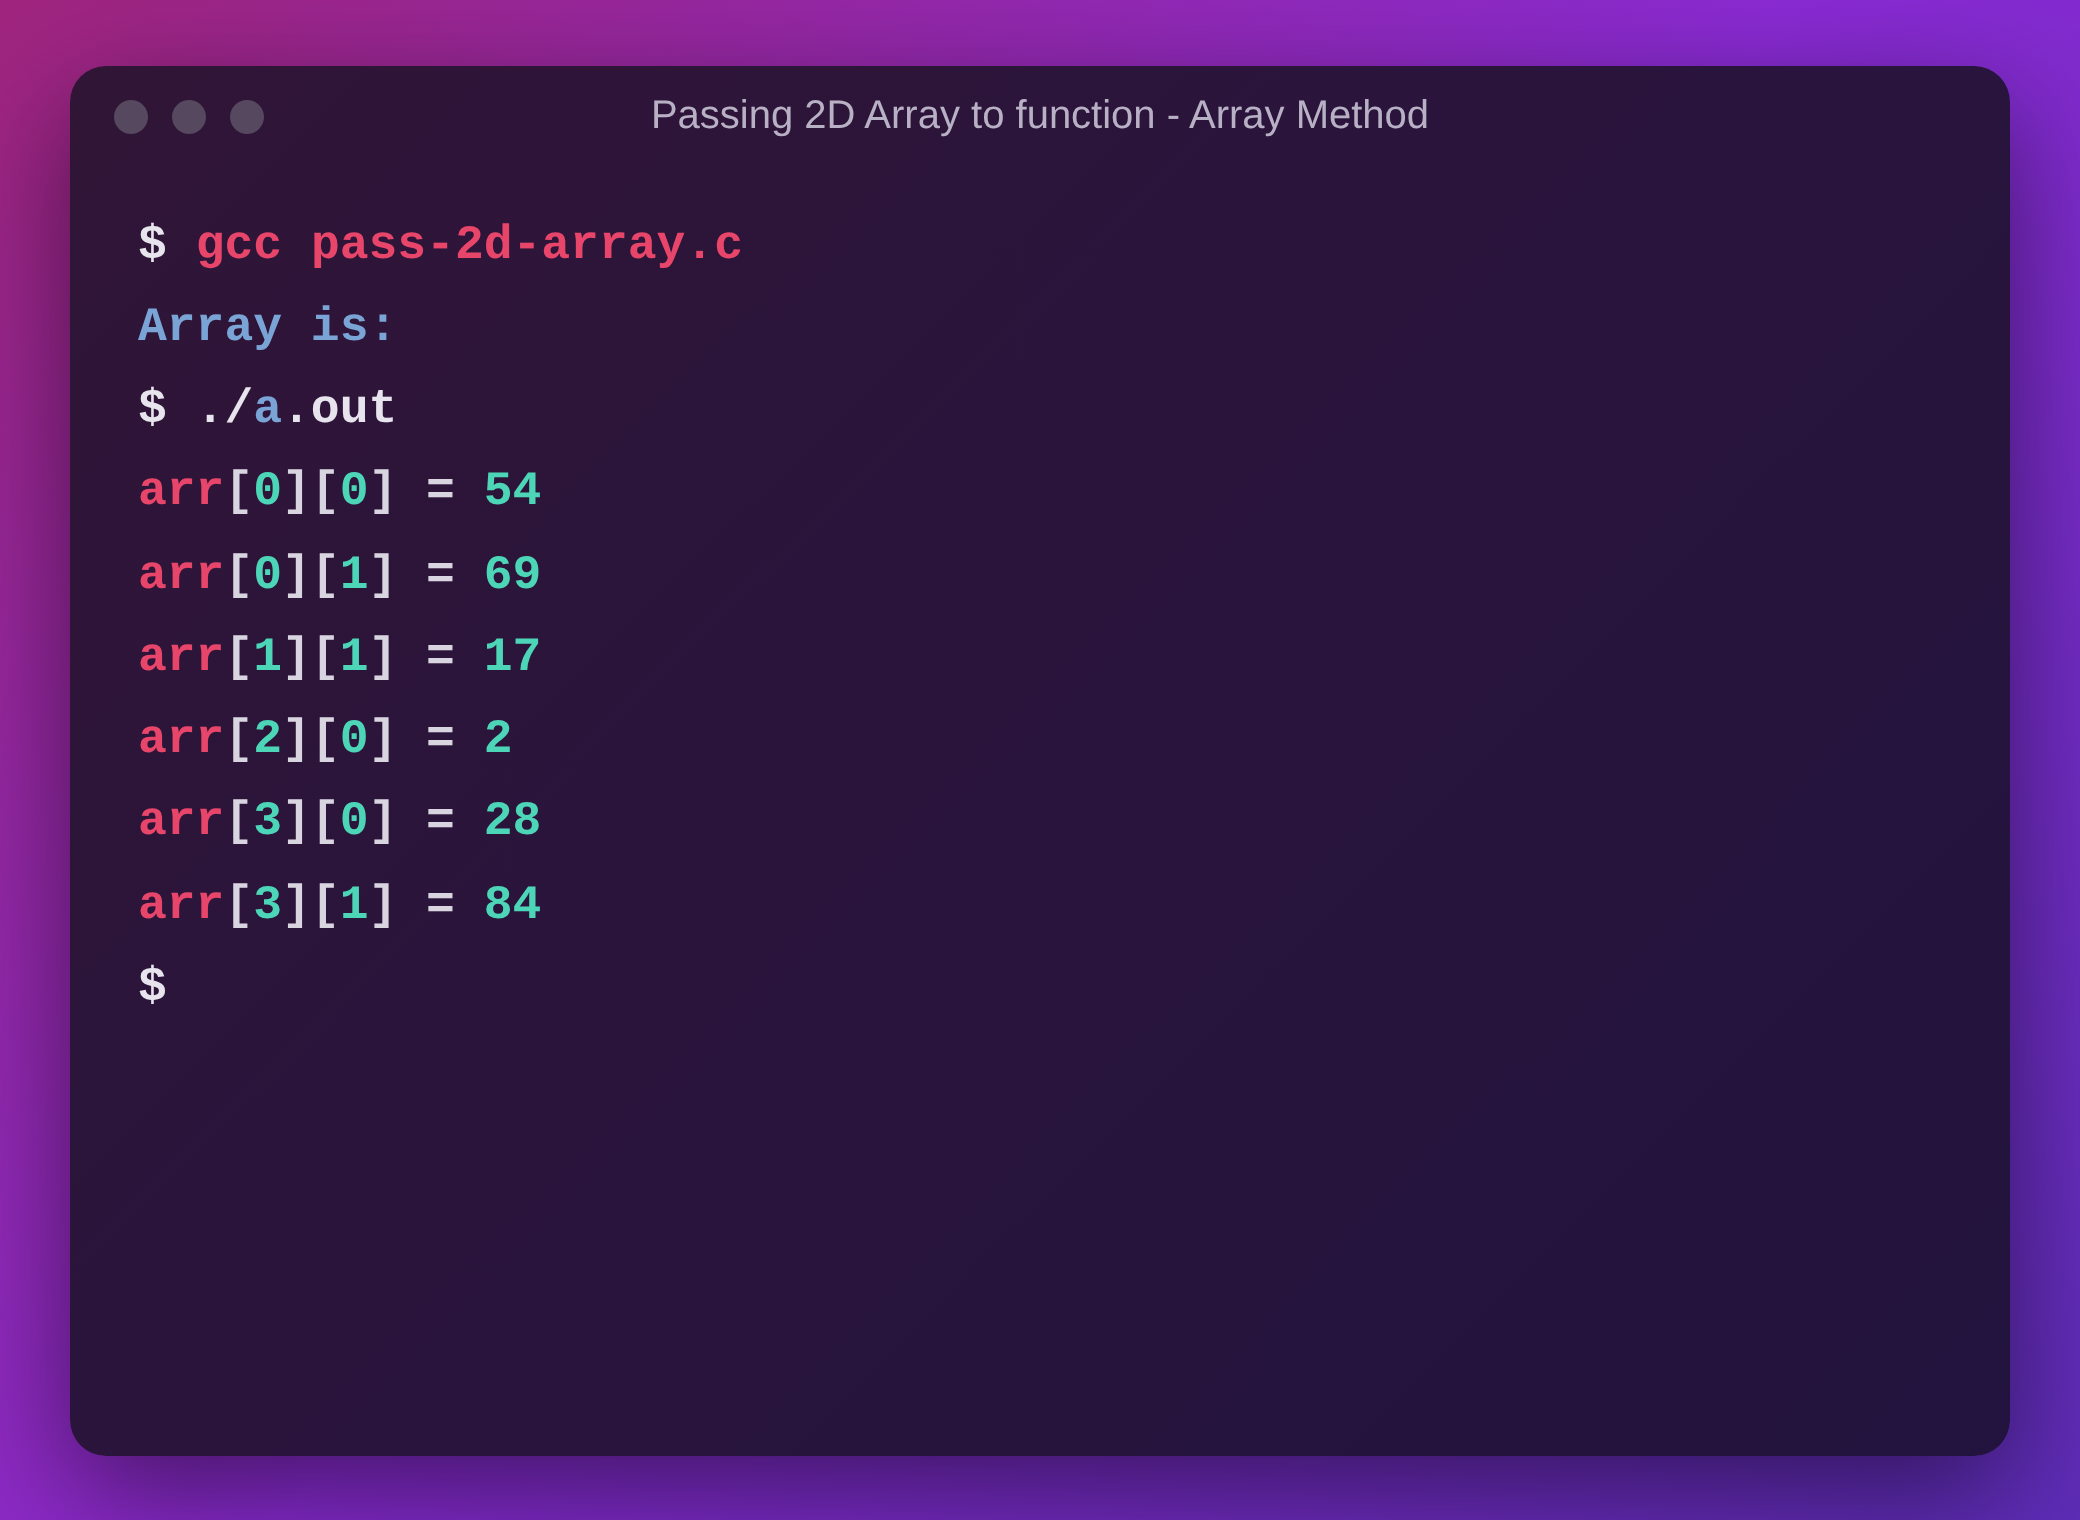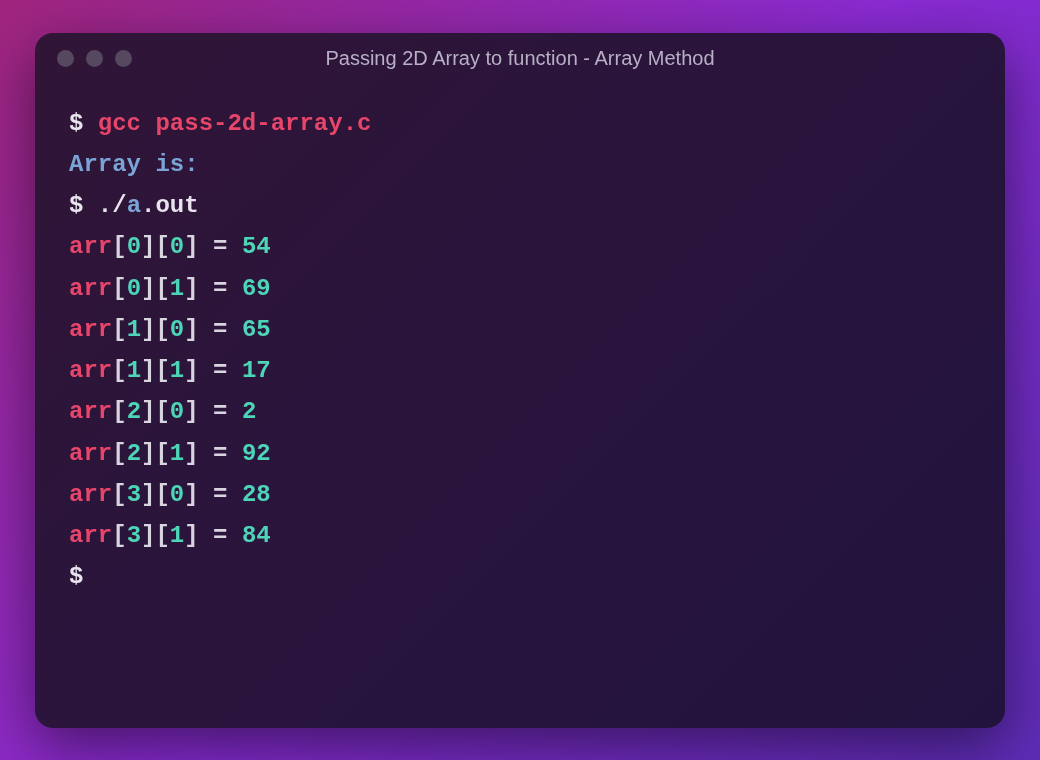--- a/index.html
+++ b/index.html
@@ -99,22 +99,20 @@
     <div class="window-title">Passing 2D Array to function - Array Method</div>
   </div>
 
   <div class="terminal-body">
     <div class="line"><span class="prompt">$</span> <span class="cmd-red">gcc</span> <span class="cmd-red">pass-2d-array.c</span></div>
     <div class="line"><span class="header-text">Array is:</span></div>
     <div class="line"><span class="prompt">$</span> <span class="dot-slash">./</span><span class="filename">a</span><span class="dot-slash">.out</span></div>
     <div id="array-entries">
         <div class="line"><span class="arr-name">arr</span><span class="bracket">[</span><span class="index">0</span><span class="bracket">]</span><span class="bracket">[</span><span class="index">0</span><span class="bracket">]</span><span class="equals"> = </span><span class="value">54</span></div>
         <div class="line"><span class="arr-name">arr</span><span class="bracket">[</span><span class="index">0</span><span class="bracket">]</span><span class="bracket">[</span><span class="index">1</span><span class="bracket">]</span><span class="equals"> = </span><span class="value">69</span></div>
-        <div class="line"><span class="arr-name">arr</span><span class="bracket">[</span><span class="index">1</span><span class="bracket">]</span><span class="bracket">[</span><span class="index">0</span><span class="bracket">]</span><span class="equals"> = </span><span class="value">65</span></div>
         <div class="line"><span class="arr-name">arr</span><span class="bracket">[</span><span class="index">1</span><span class="bracket">]</span><span class="bracket">[</span><span class="index">1</span><span class="bracket">]</span><span class="equals"> = </span><span class="value">17</span></div>
         <div class="line"><span class="arr-name">arr</span><span class="bracket">[</span><span class="index">2</span><span class="bracket">]</span><span class="bracket">[</span><span class="index">0</span><span class="bracket">]</span><span class="equals"> = </span><span class="value">2</span></div>
-        <div class="line"><span class="arr-name">arr</span><span class="bracket">[</span><span class="index">2</span><span class="bracket">]</span><span class="bracket">[</span><span class="index">1</span><span class="bracket">]</span><span class="equals"> = </span><span class="value">92</span></div>
         <div class="line"><span class="arr-name">arr</span><span class="bracket">[</span><span class="index">3</span><span class="bracket">]</span><span class="bracket">[</span><span class="index">0</span><span class="bracket">]</span><span class="equals"> = </span><span class="value">28</span></div>
         <div class="line"><span class="arr-name">arr</span><span class="bracket">[</span><span class="index">3</span><span class="bracket">]</span><span class="bracket">[</span><span class="index">1</span><span class="bracket">]</span><span class="equals"> = </span><span class="value">84</span></div>
       </div>
     <div class="line"><span class="prompt">$</span></div>
   </div>
 </div>
 
 </body></html>

